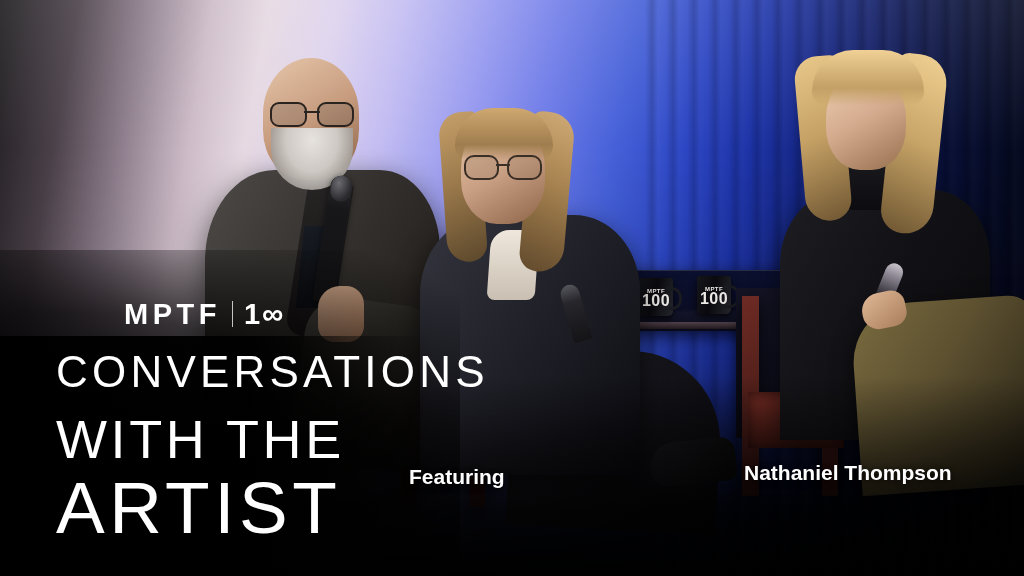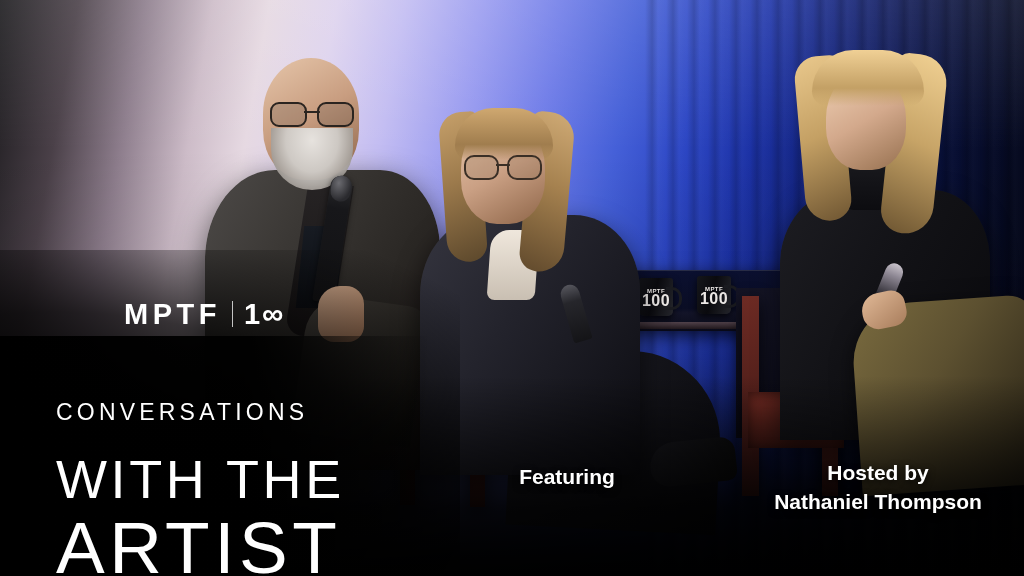--- a/index.html
+++ b/index.html
@@ -462,25 +462,24 @@
   .logo-100 .inf { font-size: 30px; letter-spacing: 0; margin-left: 1px; }
 
   
   .title {
     position: absolute;
     left: 56px; top: 352px;
     color: #ffffff;
     font-weight: 300;
   }
   .t1 {
-    font-size: 23px;
+    font-size: 44px;
     letter-spacing: 4.2px;
     line-height: 40px;
     white-space: nowrap;
-    margin-top: 40px;
   }
   .t2 {
     font-size: 54px;
     letter-spacing: 3.6px;
     line-height: 58px;
     white-space: nowrap;
     margin-top: 18px;
   }
   .t3 {
     font-size: 73px;
@@ -490,21 +489,21 @@
     margin-top: 2px;
   }
 
   
   .credit {
     position: absolute;
     color: #ffffff;
     font-size: 21px;
     font-weight: bold;
     line-height: 29px;
-    text-align: center;
+    text-align: left;
     text-shadow: 0 2px 7px rgba(0,0,0,0.9);
   }
   .credit-featuring { left: 409px; top: 462px; width: 316px; }
   .credit-host      { left: 744px; top: 458px; width: 268px; }
   .credit .lbl { font-weight: bold; }
 </style>
 </head>
 <body>
 
 <div id="stage">
@@ -601,17 +600,16 @@
     <div class="t1">CONVERSATIONS</div>
     <div class="t2">WITH THE</div>
     <div class="t3">ARTIST</div>
   </div>
 
   <div class="credit credit-featuring">
     <div class="lbl">Featuring</div>
   </div>
 
   <div class="credit credit-host">
-    <div class="lbl">Hosted by</div>
     <div>Nathaniel Thompson</div>
   </div>
 
 </div>
 
 </body></html>

